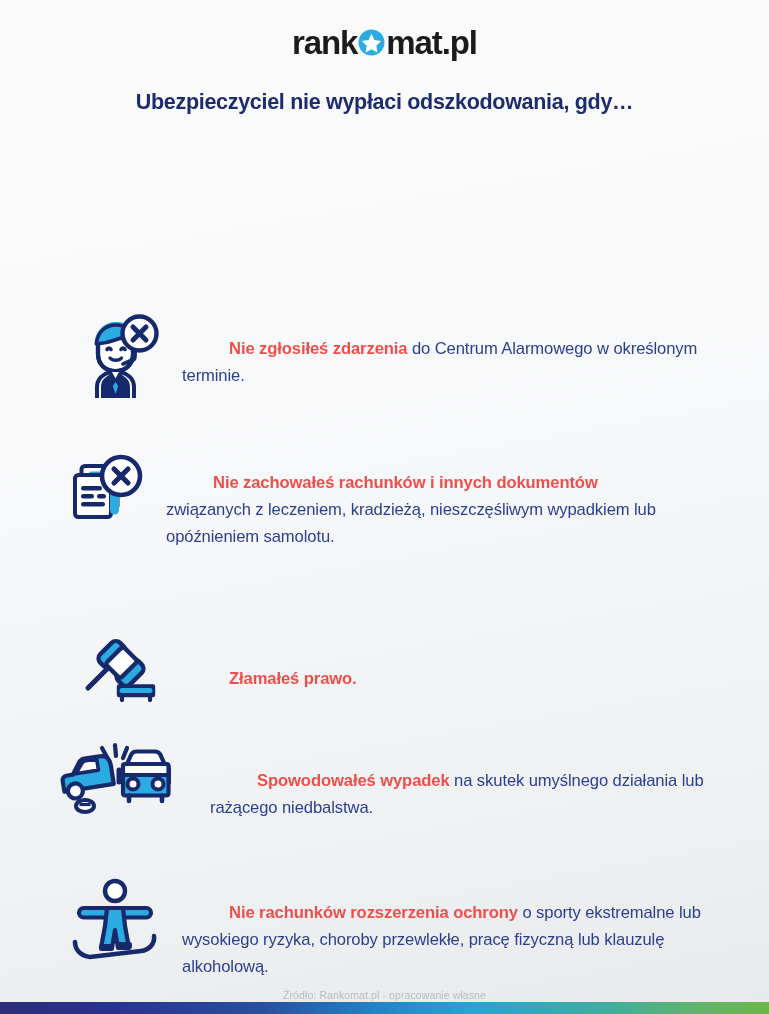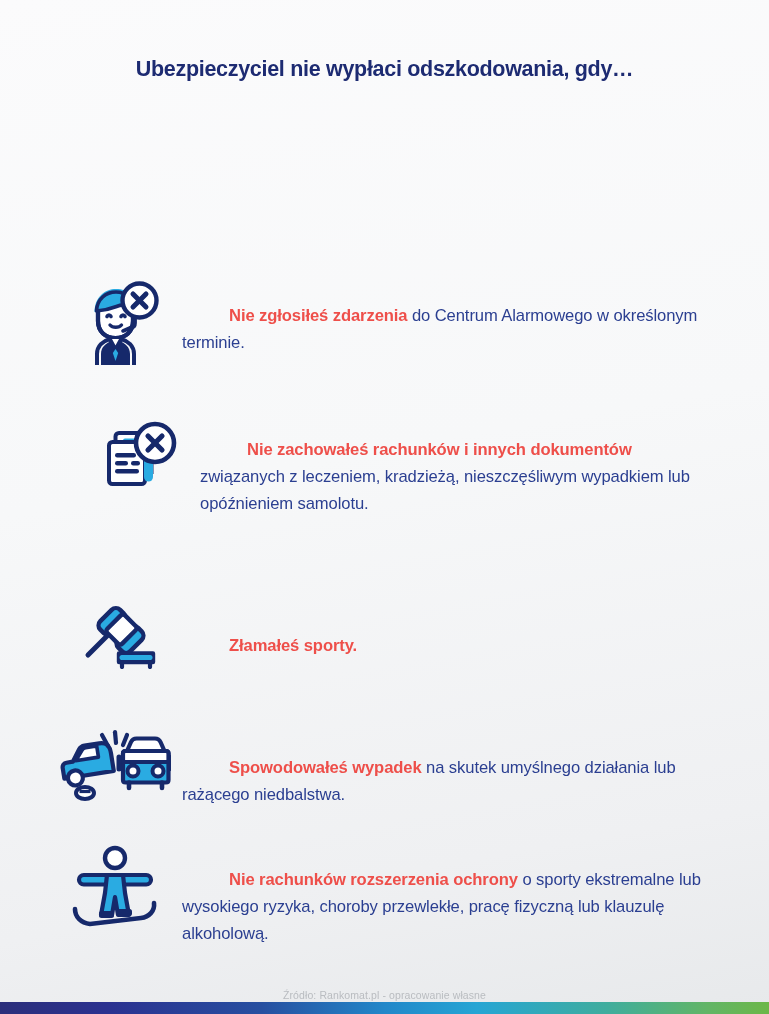--- a/index.html
+++ b/index.html
@@ -91,23 +91,23 @@
     letter-spacing: -0.1px;
   }
   .reason-text .emph {
     color: #ee4f4a;
     font-weight: bold;
     margin-left: 47px;
   }
 
   
   .reason-1 { top: 196px;  left: 62px;  width: 640px; }
-  .reason-2 { top: 332px;  left: 80px;  width: 640px; }
+  .reason-2 { top: 332px;  left: 46px;  width: 640px; }
   .reason-3 { top: 508px;  left: 58px;  width: 640px; }
-  .reason-4 { top: 644px;  left: 44px;  width: 672px; }
+  .reason-4 { top: 624px;  left: 44px;  width: 672px; gap: 28px; }
   .reason-5 { top: 760px;  left: 48px;  width: 672px; }
 
   .reason-3 .reason-icon { width: 124px; flex: 0 0 124px; }
   .reason-4 .reason-icon { width: 138px; flex: 0 0 138px; }
   .reason-5 .reason-icon { width: 134px; flex: 0 0 134px; }
 
   .reason-1 .reason-text { padding-top: 8px; }
   .reason-2 .reason-text { padding-top: 6px; }
   .reason-3 .reason-text { padding-top: 26px; }
   .reason-4 .reason-text { padding-top: 12px; }
@@ -143,20 +143,30 @@
         #6cb748 100%);
   }
 </style>
 </head>
 <body>
 
 <div class="infographic">
 
   <div class="header">
 
+    <div class="logo">
+      <span class="logo-part">rank</span>
+      <span class="logo-star">
+        <svg viewBox="0 0 100 100" aria-hidden="true">
+          <circle cx="50" cy="50" r="48" fill="#2aabe2"></circle>
+          <path d="M50 18 L61 41 L86 44 L68 62 L72 87 L50 75 L28 87 L32 62 L14 44 L39 41 Z" fill="#ffffff"></path>
+        </svg>
+      </span>
+      <span class="logo-part">mat.pl</span>
+    </div>
 
     <h1 class="headline">Ubezpieczyciel nie wypłaci odszkodowania, gdy…</h1>
   </div>
 
   <ul class="reasons">
 
     <li class="reason reason-1">
       <div class="reason-icon">
         <svg width="78" height="84" viewBox="0 0 78 84" aria-hidden="true">
           <g fill="none" stroke="#16296b" stroke-width="4.2" stroke-linecap="round" stroke-linejoin="round">
@@ -239,21 +249,21 @@
 
             <rect x="35" y="24" width="21" height="25" rx="3" transform="rotate(45 45.5 36.5)" fill="#ffffff"></rect>
 
             <path d="M43 60.5 L77 60.5 L77 69 L43 69 Z" fill="#ffffff"></path>
             <path d="M46 64.5 L74 64.5" stroke="#2aabe2" stroke-width="5"></path>
             <path d="M46 69 L46 74 M74 69 L74 74" stroke-width="4.2"></path>
           </g>
         </svg>
       </div>
       <p class="reason-text">
-        <span class="emph">Złamałeś sporty.</span><span></span>
+        <span class="emph">Złamałeś prawo.</span><span></span>
       </p>
     </li>
 
     <li class="reason reason-4">
       <div class="reason-icon">
         <svg width="116" height="72" viewBox="0 0 116 72" aria-hidden="true">
 
           <g transform="rotate(-9 45 38)">
             <path d="M8 44 L8 33 C8 30.5 10 28.5 12.5 28.5 L19 28.5 L27 17.5 C28.5 15.5 30.5 14.5 33 14.5 L48 14.5 C55 14.5 58 18 58 26 L58 44 Z" fill="#2aabe2" stroke="#16296b" stroke-width="4.2" stroke-linejoin="round"></path>
             <path d="M22 28 L30 18.5 C31 17.2 32.3 16.8 33.8 16.8 L45 16.8 L45 28 Z" fill="#ffffff" stroke="#16296b" stroke-width="3.6" stroke-linejoin="round"></path>

